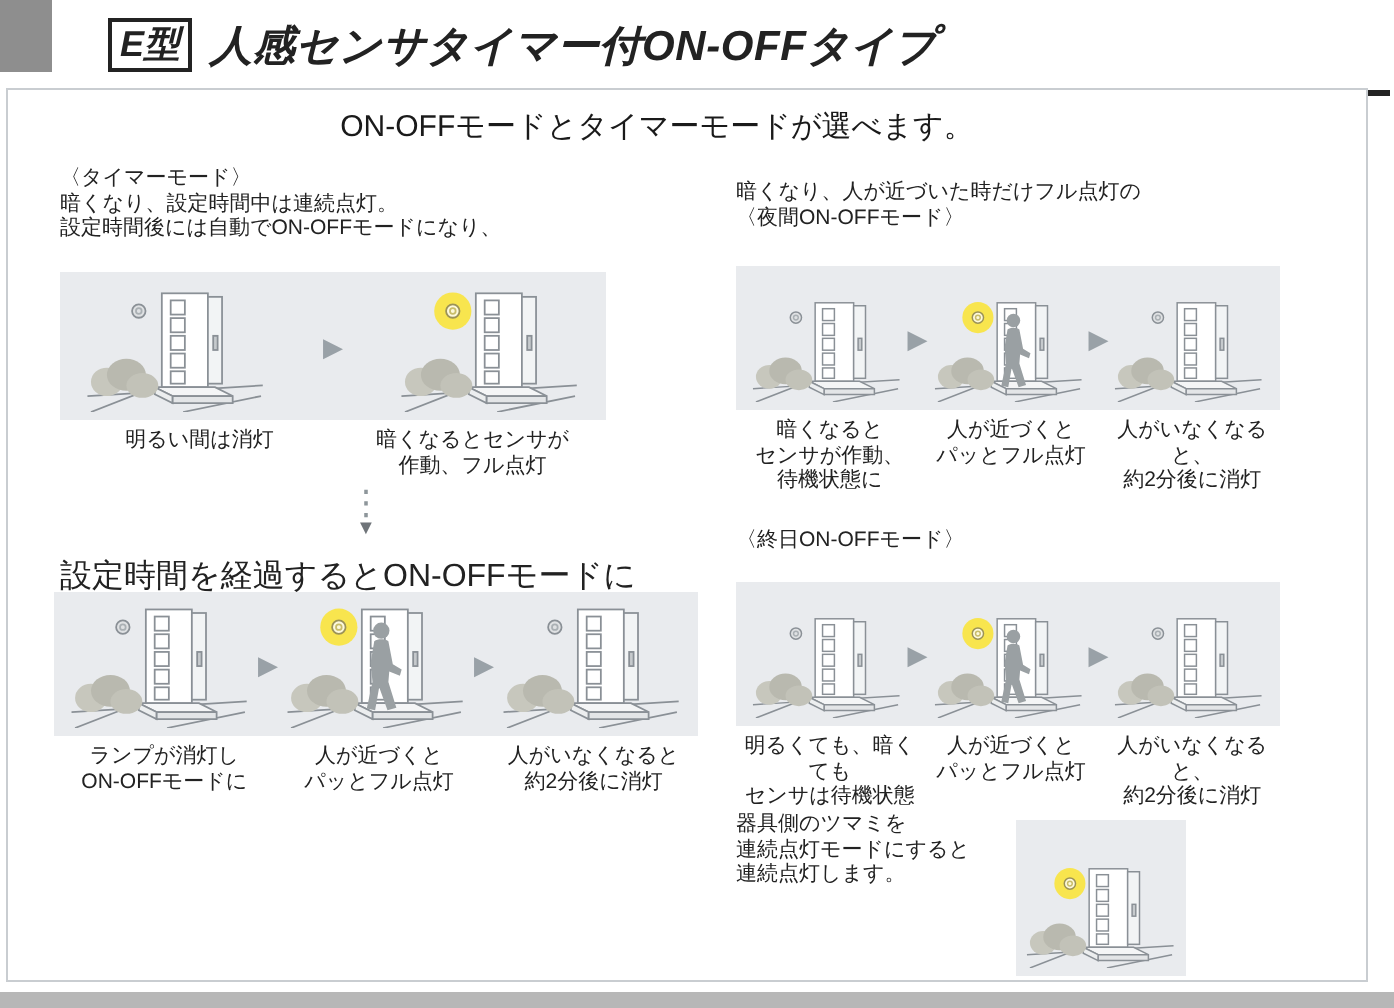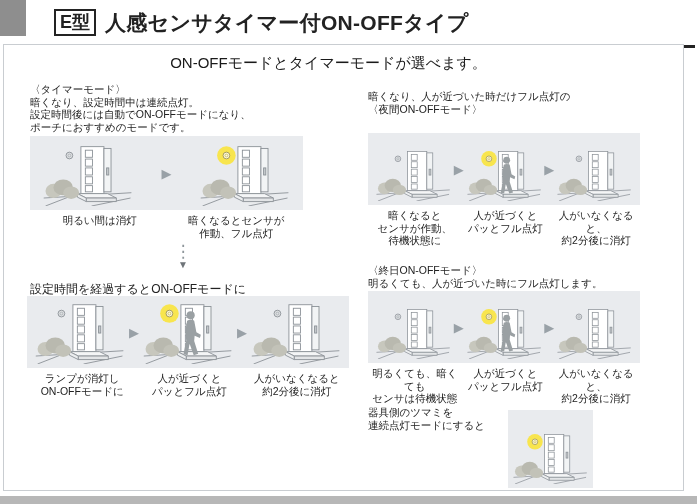--- a/index.html
+++ b/index.html
@@ -1,30 +1,30 @@
 <!DOCTYPE html>
 <html><head>
 <meta charset="utf-8">
 <style>
   html,body{margin:0;padding:0;background:#fff;}
   .page{position:relative;width:697px;height:504px;background:#fff;overflow:hidden;
         font-family:"Liberation Sans","DejaVu Sans",sans-serif;color:#222;}
   
   .corner-block{position:absolute;left:0;top:0;width:26px;height:36px;background:#8e8e8e;}
   .header{position:absolute;left:26px;top:0;right:2px;height:48px;border-bottom:3px solid #232323;
-          display:flex;align-items:center;gap:9px;padding-left:28px;box-sizing:border-box;}
+          display:flex;align-items:center;gap:9px;padding-left:28px;box-sizing:border-box;font-style:italic;}
   .badge{border:2px solid #232323;padding:0 4px 1px 4px;font-size:18px;font-weight:bold;line-height:22px;}
   .title{font-size:21px;font-weight:bold;letter-spacing:.3px;white-space:nowrap;}
   
   .content{position:absolute;left:3px;top:44px;width:681px;height:447px;border:1px solid #c9cdd1;background:#fff;box-sizing:border-box;}
   .bottom-bar{position:absolute;left:0;top:496px;width:697px;height:8px;background:#b7b7b7;}
   .subtitle{position:absolute;left:3px;top:54px;width:651px;text-align:center;font-size:15px;color:#1a1a1a;}
   
   .text-block{position:absolute;font-size:10.5px;line-height:12.6px;color:#222;white-space:nowrap;}
-  .sec-head{position:absolute;font-size:12px;line-height:12.6px;color:#222;white-space:nowrap;}
+  .sec-head{position:absolute;font-size:16px;line-height:12.6px;color:#222;white-space:nowrap;}
   
   .fig-row{position:absolute;}
   .panel{background:#e9ebee;display:flex;align-items:flex-end;justify-content:space-between;
          padding:4px 7px;box-sizing:border-box;height:72px;}
   .panel.tall{height:74px;}
   .scene{display:block;}
   .row-2 .scene{width:102px;height:62px;}
   .row-3l .scene{width:92px;height:62px;}
   .row-3r .scene{width:77px;height:60px;}
   .arrow{color:#99a1a7;font-size:13px;line-height:1;align-self:center;}
@@ -90,21 +90,20 @@
     <span class="title">人感センサタイマー付ON-OFFタイプ</span>
   </div>
 
   <div class="content"></div>
   <div class="subtitle">ON-OFFモードとタイマーモードが選べます。</div>
 
   <div class="text-block" style="left:30px;top:83px">
     <div>〈タイマーモード〉</div>
     <div>暗くなり、設定時間中は連続点灯。</div>
     <div>設定時間後には自動でON-OFFモードになり、</div>
-    <div>ポーチにおすすめのモードです。</div>
   </div>
 
   <div class="fig-row row-2" style="left:30px;top:136px;width:273px">
     <div class="panel tall">
       <svg class="scene" viewBox="0 0 104 70" preserveAspectRatio="xMidYMax meet">
           <use href="#scene-base"></use>
           <use href="#lamp-off"></use>
         </svg>
       <div class="arrow">▶</div>
       <svg class="scene" viewBox="0 0 104 70" preserveAspectRatio="xMidYMax meet">
@@ -199,21 +198,20 @@
       </div>
       <div class="cap">
         <div>人がいなくなると、</div>
         <div>約2分後に消灯</div>
       </div>
     </div>
   </div>
 
   <div class="text-block" style="left:368px;top:264px">
     <div>〈終日ON-OFFモード〉</div>
-    <div>明るくても、人が近づいた時にフル点灯します。</div>
   </div>
 
   <div class="fig-row row-3r" style="left:368px;top:291px;width:272px">
     <div class="panel">
       <svg class="scene" viewBox="0 0 104 70" preserveAspectRatio="xMidYMax meet">
           <use href="#scene-base"></use>
           <use href="#lamp-off"></use>
         </svg>
       <div class="arrow">▶</div>
       <svg class="scene" viewBox="0 0 104 70" preserveAspectRatio="xMidYMax meet">
@@ -239,20 +237,21 @@
       <div class="cap">
         <div>人がいなくなると、</div>
         <div>約2分後に消灯</div>
       </div>
     </div>
   </div>
 
   <div class="text-block" style="left:368px;top:406px">
     <div>器具側のツマミを</div>
     <div>連続点灯モードにすると</div>
+    <div>連続点灯します。</div>
   </div>
 
   <div class="single-panel" style="left:508px;top:410px;width:85px;height:78px">
     <svg class="scene" viewBox="0 0 104 70" width="80" height="70" preserveAspectRatio="xMidYMax meet">
         <use href="#scene-base"></use>
         <use href="#lamp-on"></use>
       </svg>
   </div>
 
   <div class="bottom-bar"></div>

